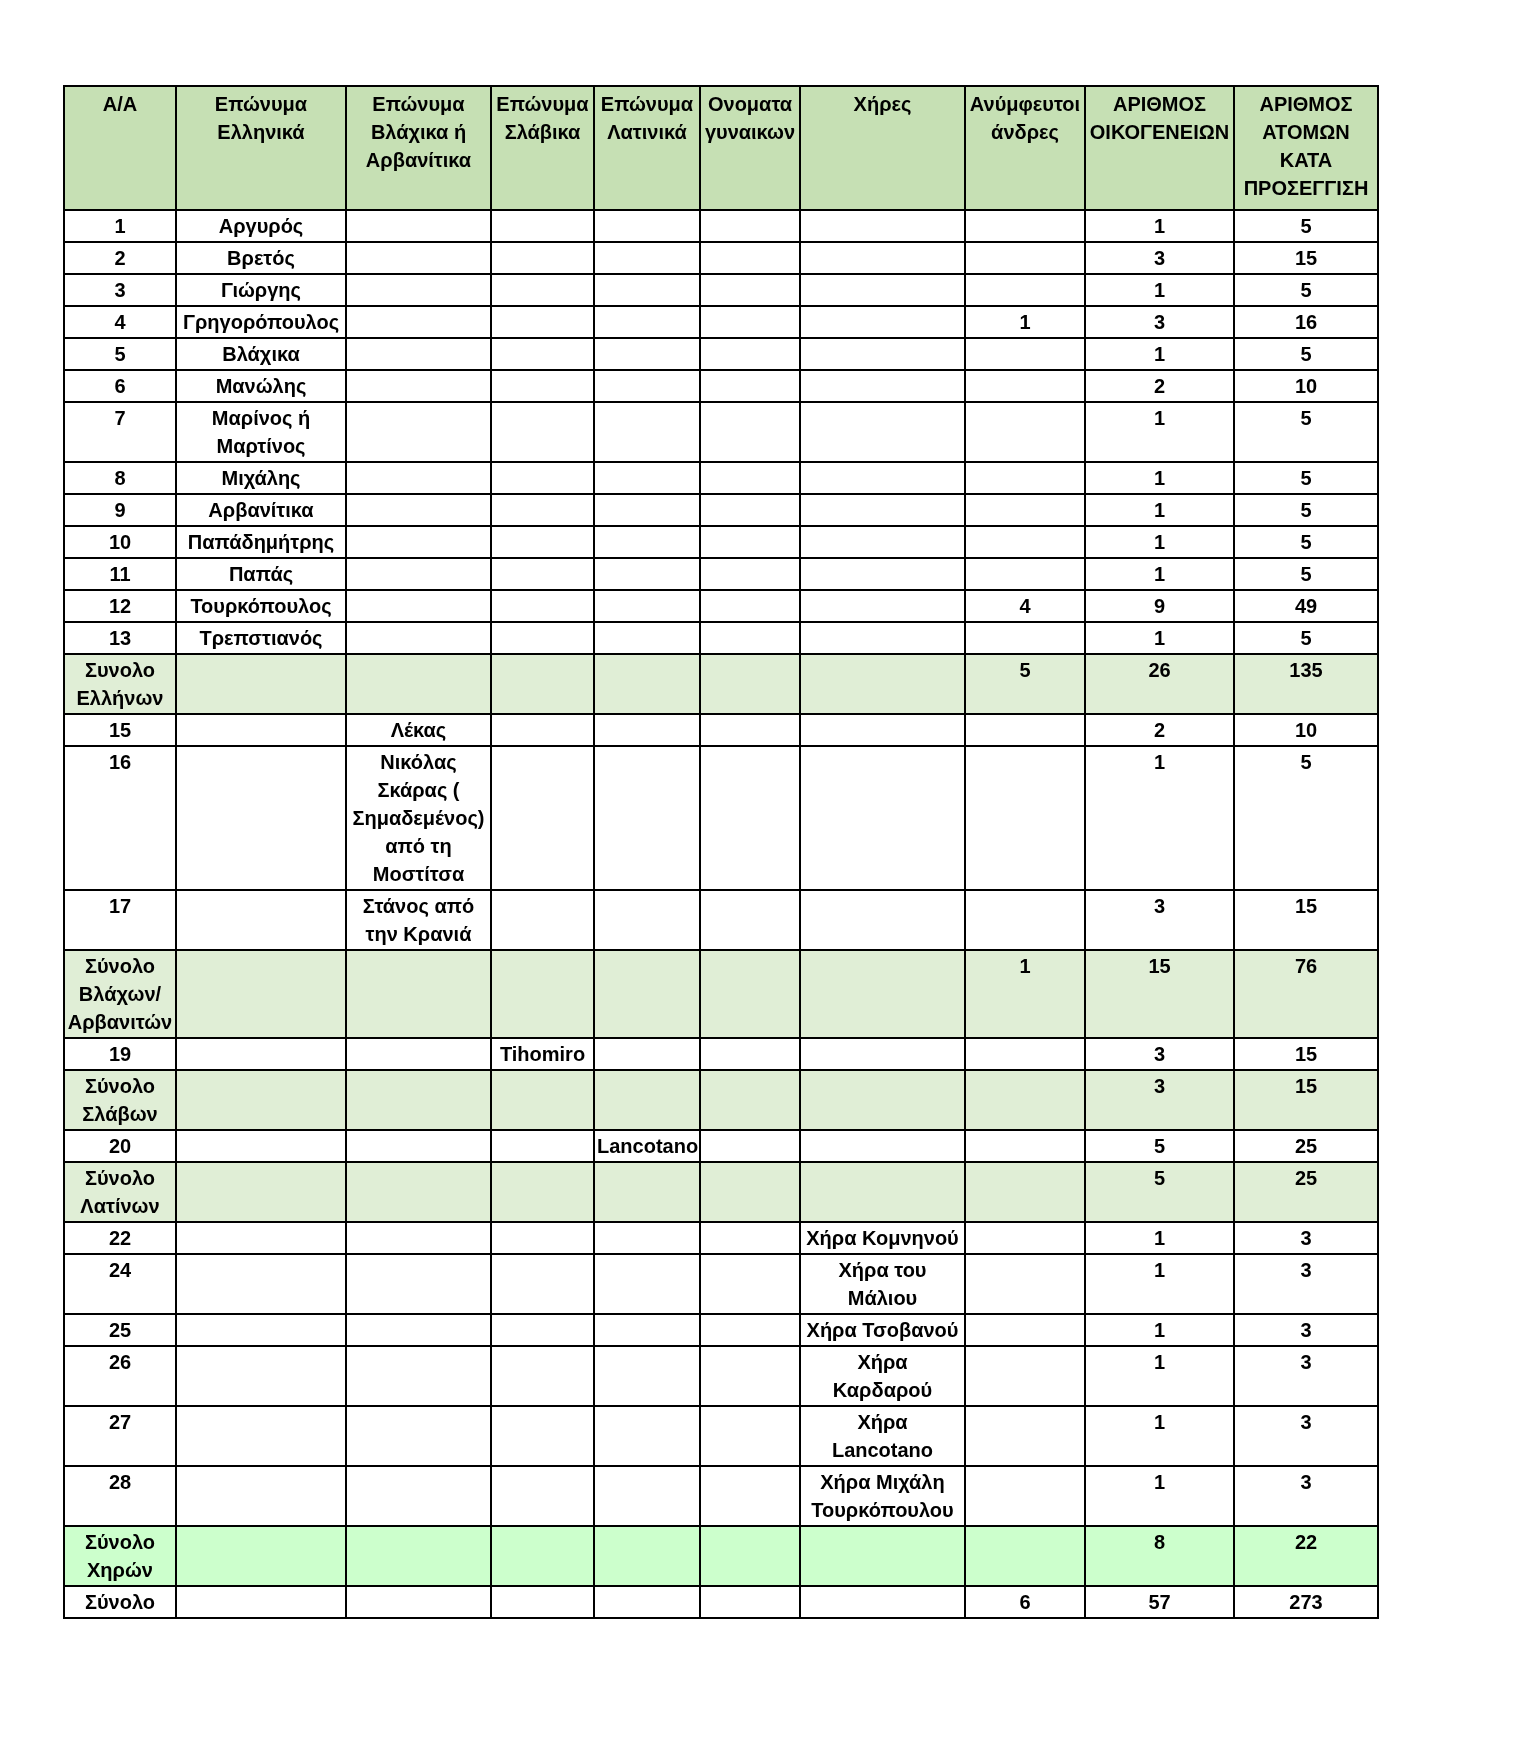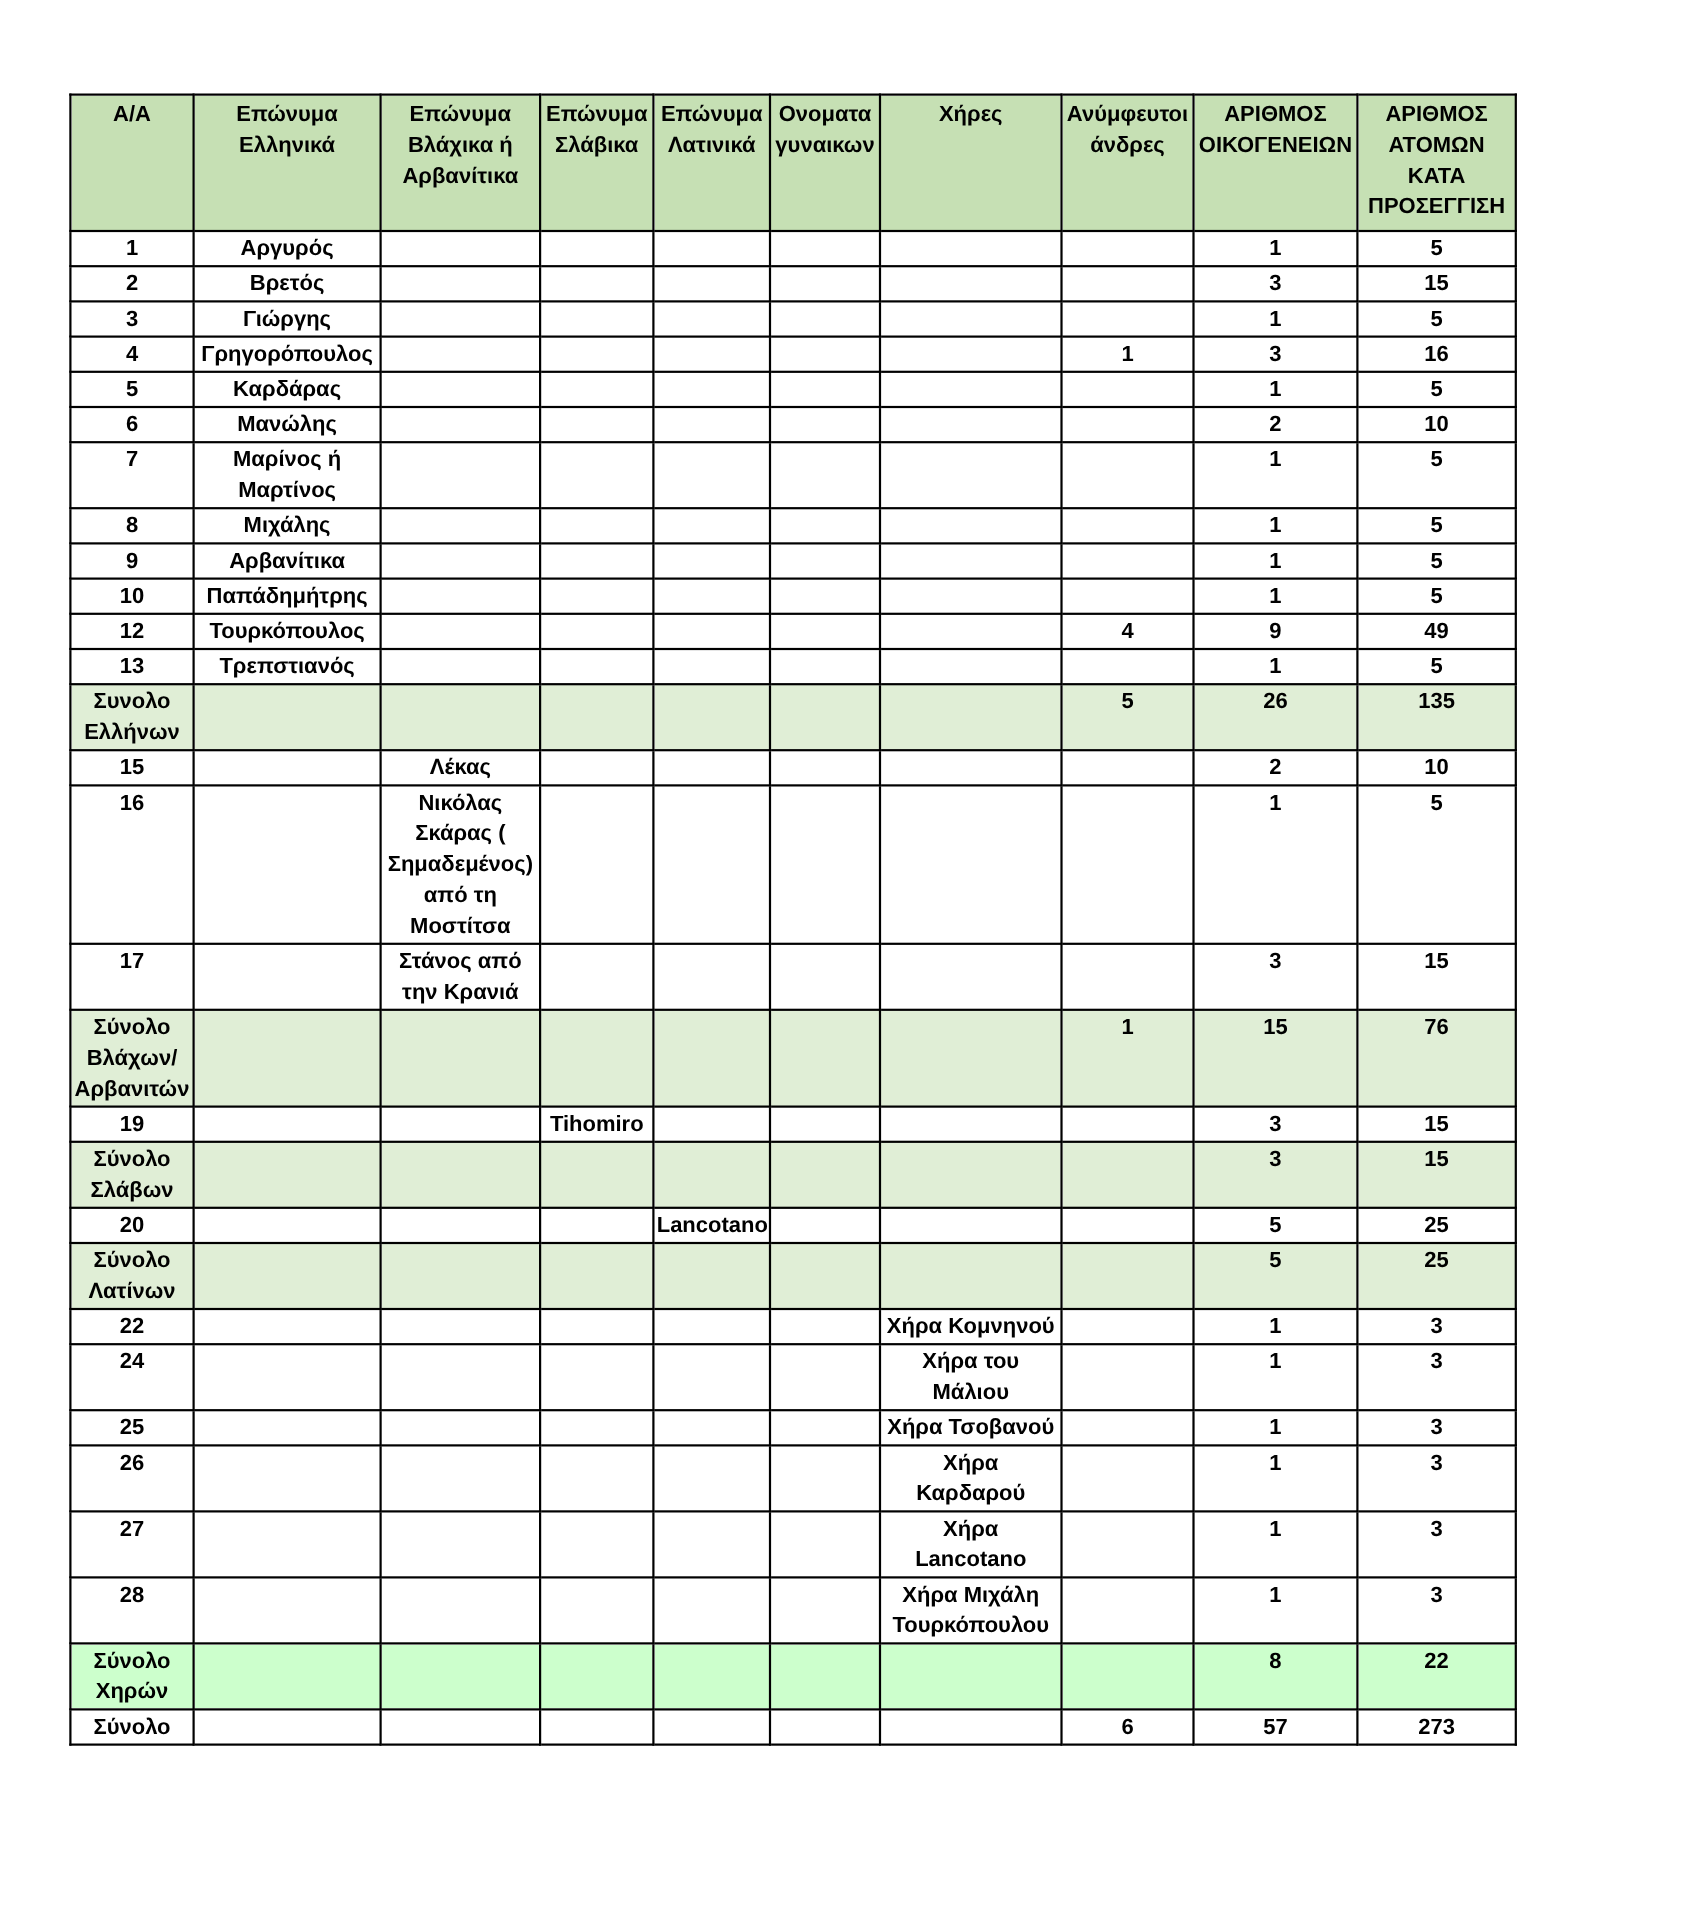--- a/index.html
+++ b/index.html
@@ -139,21 +139,21 @@
           <td></td>
           <td></td>
           <td></td>
           <td></td>
           <td>1</td>
           <td>3</td>
           <td>16</td>
         </tr>
         <tr class="data">
           <td>5</td>
-          <td>Καρδάρας</td>
+          <td>Βλάχικα</td>
           <td></td>
           <td></td>
           <td></td>
           <td></td>
           <td></td>
           <td></td>
           <td>1</td>
           <td>5</td>
         </tr>
         <tr class="data">
@@ -201,20 +201,32 @@
           <td></td>
           <td></td>
           <td></td>
           <td></td>
           <td>1</td>
           <td>5</td>
         </tr>
         <tr class="data">
           <td>10</td>
           <td>Παπάδημήτρης</td>
+          <td></td>
+          <td></td>
+          <td></td>
+          <td></td>
+          <td></td>
+          <td></td>
+          <td>1</td>
+          <td>5</td>
+        </tr>
+        <tr class="data">
+          <td>11</td>
+          <td>Παπάς</td>
           <td></td>
           <td></td>
           <td></td>
           <td></td>
           <td></td>
           <td></td>
           <td>1</td>
           <td>5</td>
         </tr>
         <tr class="data">

